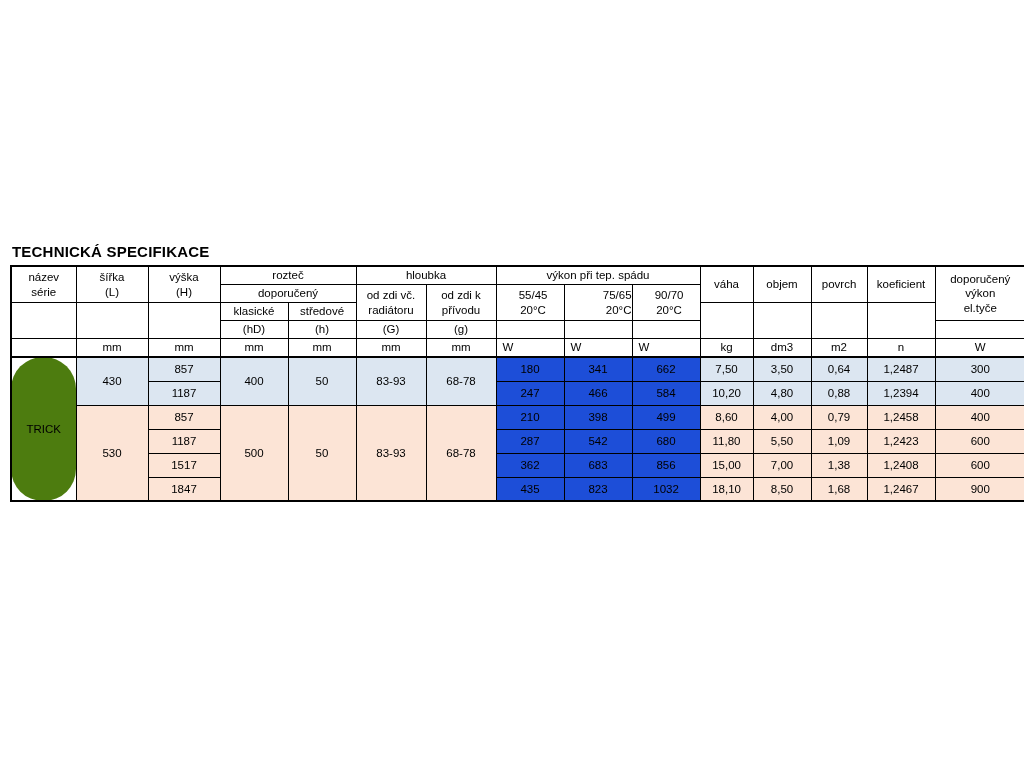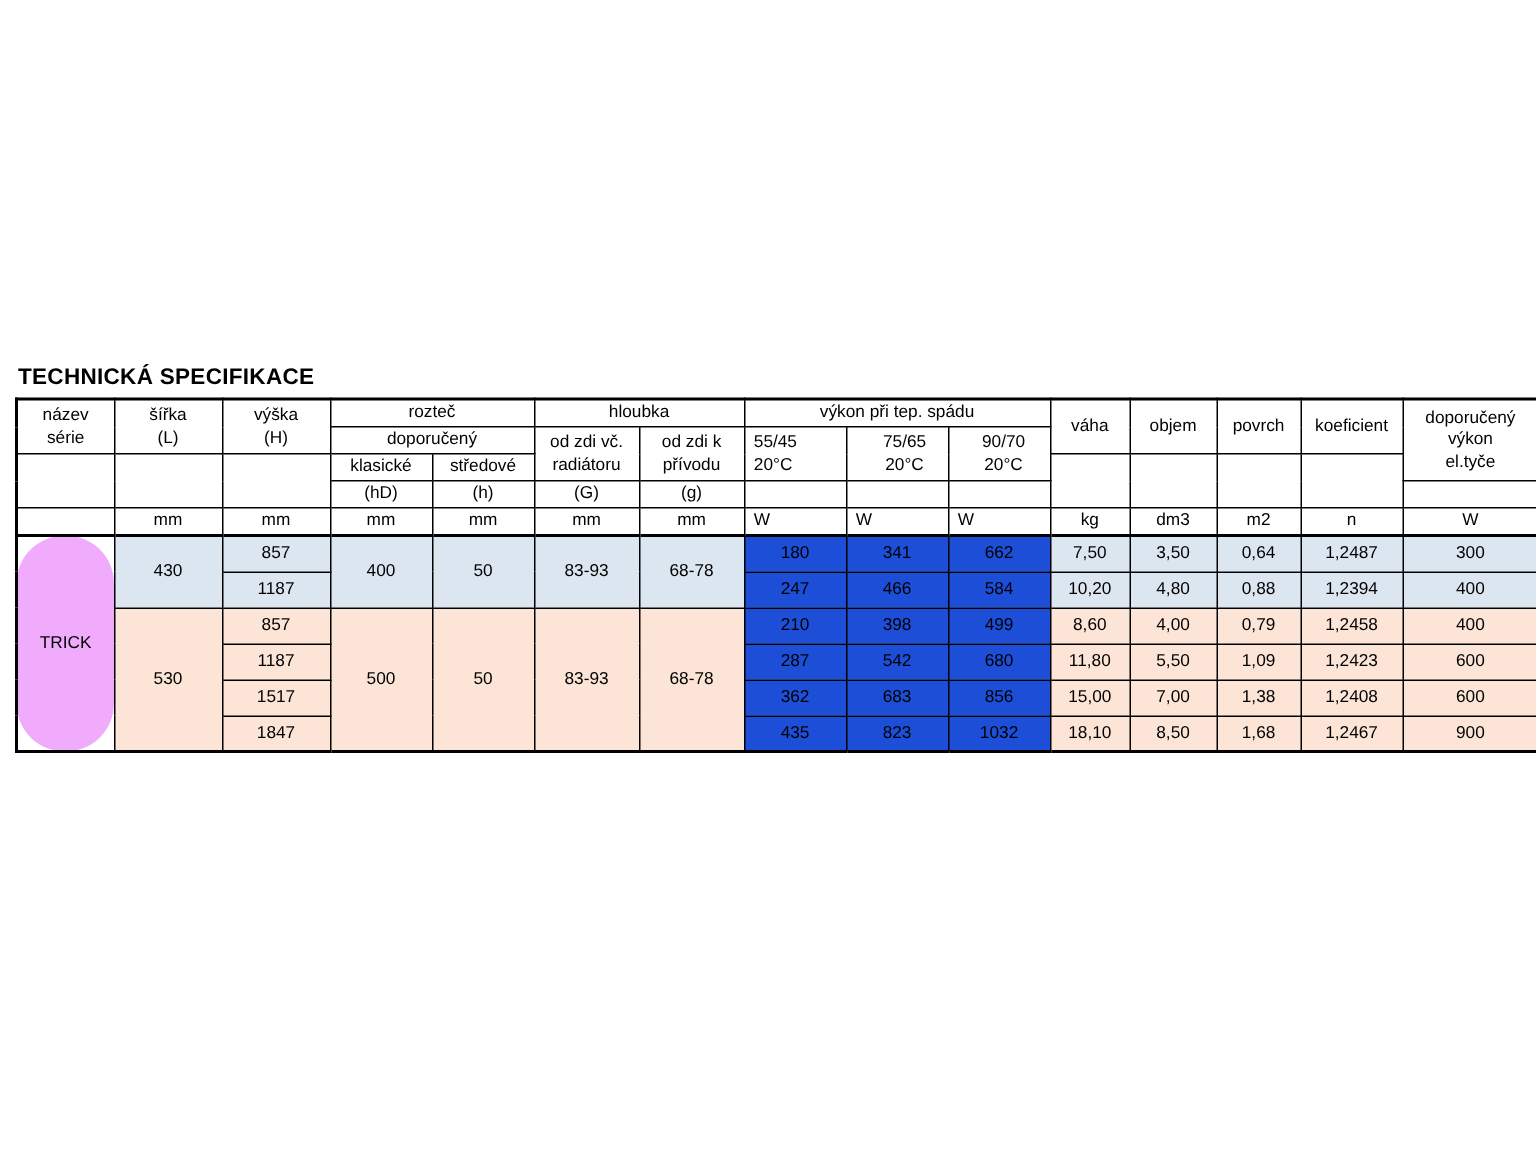--- a/index.html
+++ b/index.html
@@ -63,21 +63,21 @@
   }
   .peach {
     background: #fce4d6;
   }
   .white {
     background: #1d4ed8;
   }
   .series-name {
     font-weight: bold;
     font-size: 11.5px;
-    background: #f0abfc;
+    background: #4d7c0f;
     border-radius: 32px;
   }
   .twoline {
     line-height: 1.15;
   }
   .row-h {
     height: 24px;
   }
   .thick-bottom {
     border-bottom: 2px solid #000000 !important;
@@ -140,25 +140,25 @@
       <tr>
         <td class="hdr-cell" colspan="2">doporučený</td>
         <td class="hdr-cell twoline small" rowspan="2">
           <div>od zdi  vč.</div>
           <div>radiátoru</div>
         </td>
         <td class="hdr-cell twoline small" rowspan="2">
           <div>od zdi  k</div>
           <div>přívodu</div>
         </td>
-        <td class="hdr-cell twoline" rowspan="2" style="text-align:left;padding-left:6px">
+        <td class="hdr-cell twoline" rowspan="2" style="text-align:center;padding-left:6px">
           <div>55/45</div>
           <div>20°C</div>
         </td>
-        <td class="hdr-cell twoline" rowspan="2" style="text-align:center;padding-left:10px">
+        <td class="hdr-cell twoline" rowspan="2" style="text-align:right;padding-left:10px">
           <div>75/65</div>
           <div>20°C</div>
         </td>
         <td class="hdr-cell twoline" rowspan="2" style="text-align:center;padding-left:6px">
           <div>90/70</div>
           <div>20°C</div>
         </td>
       </tr>
 
       <tr>

